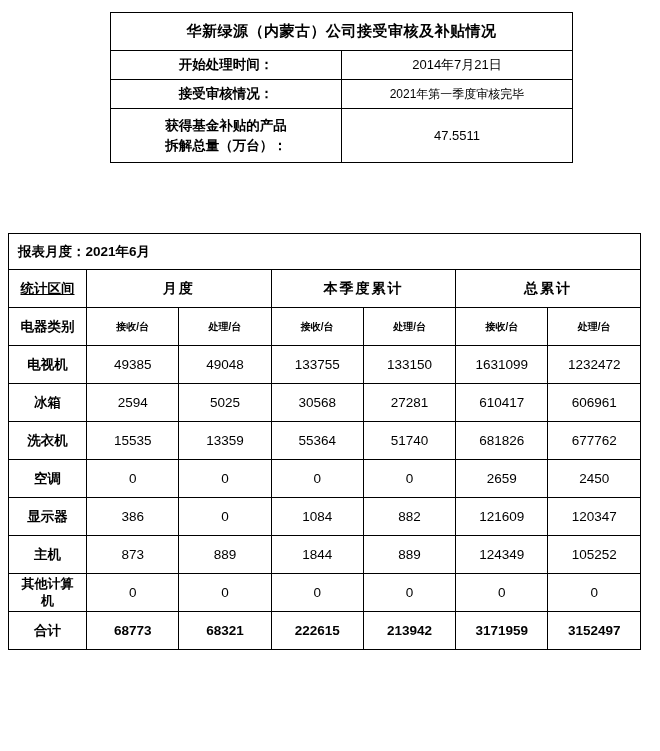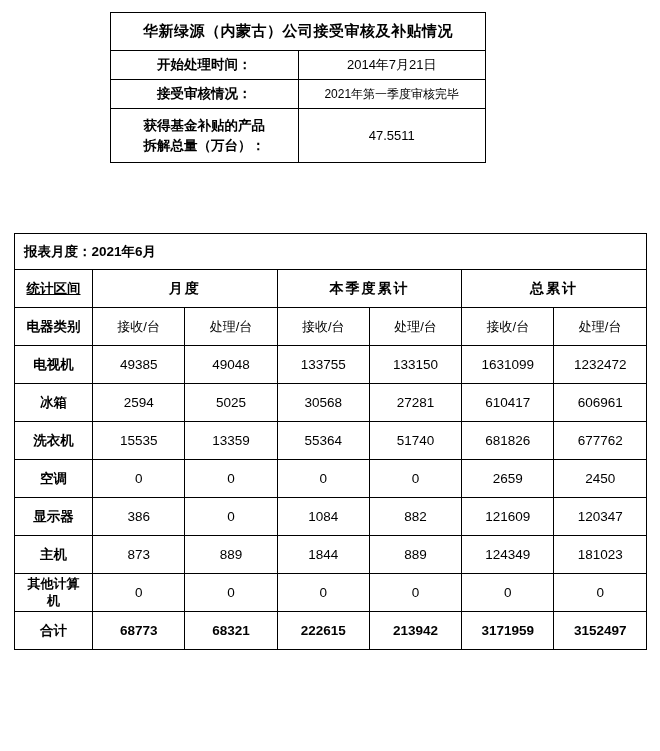--- a/index.html
+++ b/index.html
@@ -19,21 +19,21 @@
     height: 751px;
     position: relative;
     box-sizing: border-box;
   }
 
   
   .top-wrap {
     position: absolute;
     left: 110px;
     top: 12px;
-    width: 376px;
+    width: 463px;
   }
   table.tbl {
     border-collapse: collapse;
     width: 100%;
     table-layout: fixed;
   }
   table.tbl td {
     border: 1px solid #000000;
     text-align: center;
     vertical-align: middle;
@@ -57,21 +57,21 @@
     font-size: 12px;
   }
   .two-line {
     line-height: 1.45;
     padding: 7px 18px !important;
   }
 
   
   .main-wrap {
     position: absolute;
-    left: 14px;
+    left: 8px;
     top: 233px;
     width: 632px;
   }
   table.main {
     border-collapse: collapse;
     width: 100%;
     table-layout: fixed;
   }
   table.main td {
     border: 1px solid #000000;
@@ -92,22 +92,22 @@
     font-weight: bold;
     font-size: 13.5px;
     text-decoration: underline;
   }
   table.main td.grp {
     font-weight: bold;
     font-size: 14px;
     letter-spacing: 2px;
   }
   table.main td.sub {
-    font-weight: normal;
-    font-size: 13px;
+    font-weight: bold;
+    font-size: 10px;
   }
   table.main td.cat {
     font-weight: bold;
     font-size: 13.5px;
   }
   table.main td.cat.wrap2 {
     font-size: 13px;
     line-height: 1.3;
   }
   table.main td.num {
@@ -233,21 +233,21 @@
         <td class="num">120347</td>
       </tr>
 
       <tr>
         <td class="cat">主机</td>
         <td class="num">873</td>
         <td class="num">889</td>
         <td class="num">1844</td>
         <td class="num">889</td>
         <td class="num">124349</td>
-        <td class="num">181023</td>
+        <td class="num">105252</td>
       </tr>
 
       <tr>
         <td class="cat wrap2">
           <span>其他计算</span><br>
           <span>机</span>
         </td>
         <td class="num">0</td>
         <td class="num">0</td>
         <td class="num">0</td>

